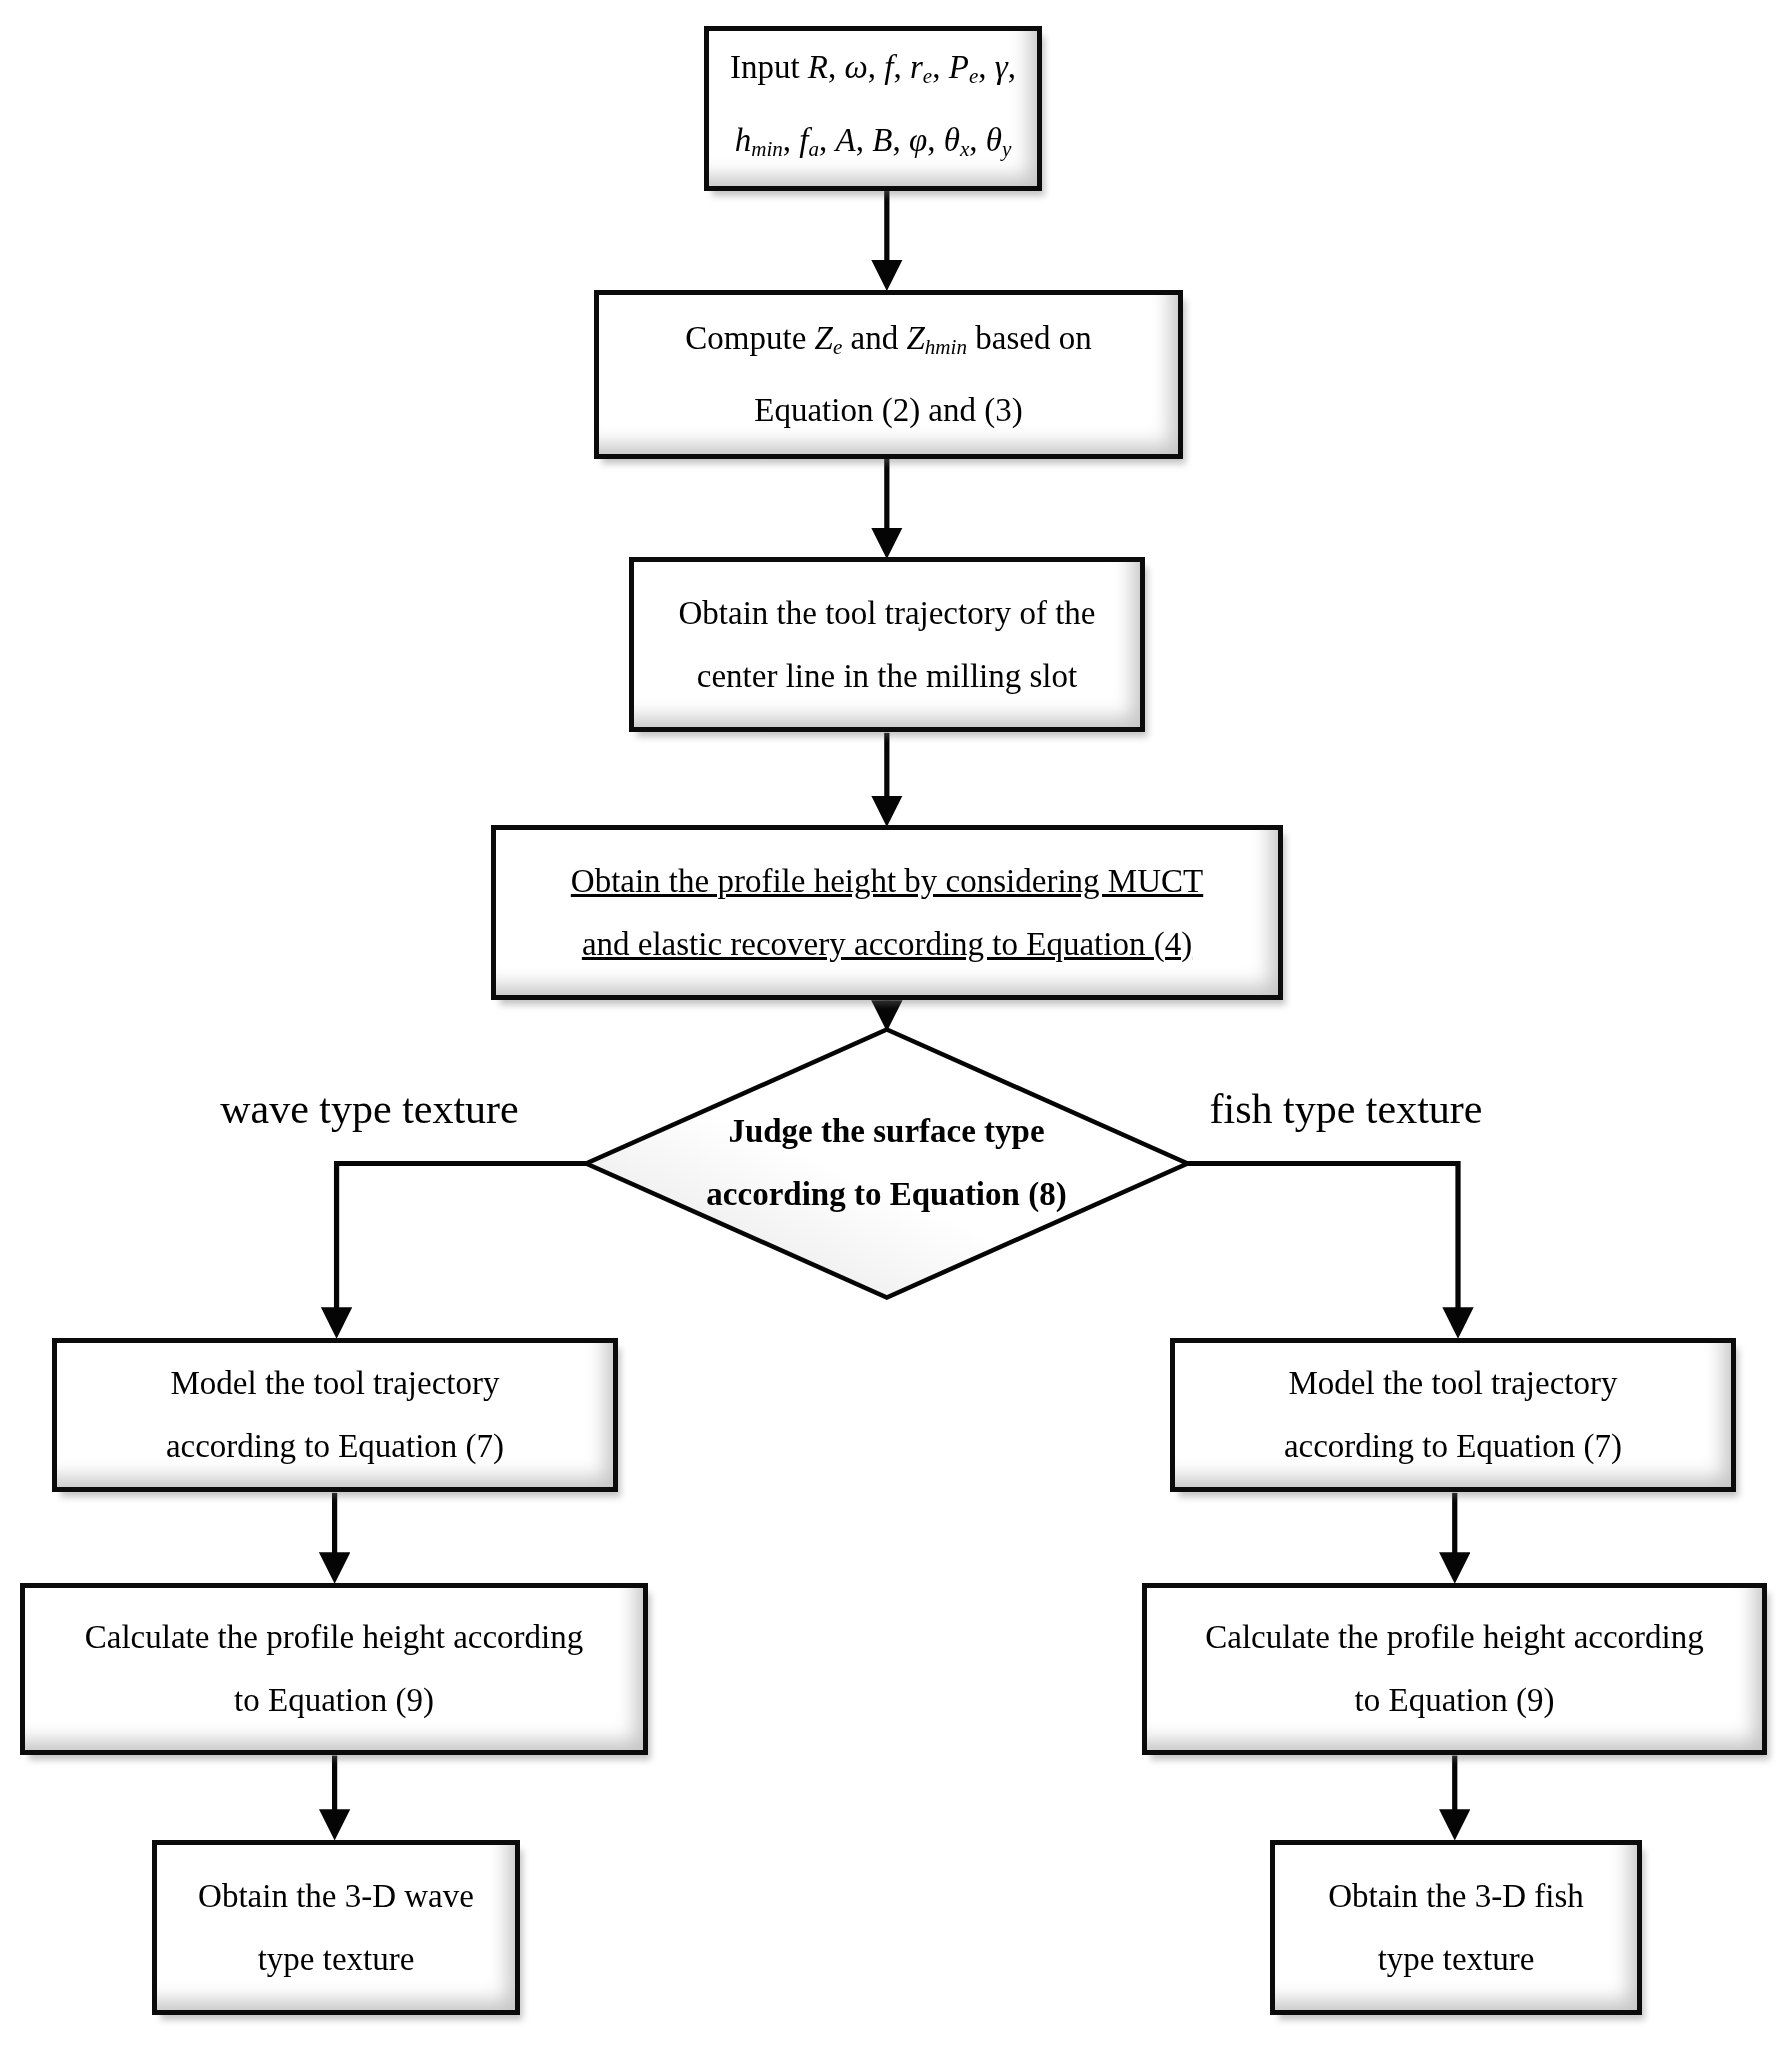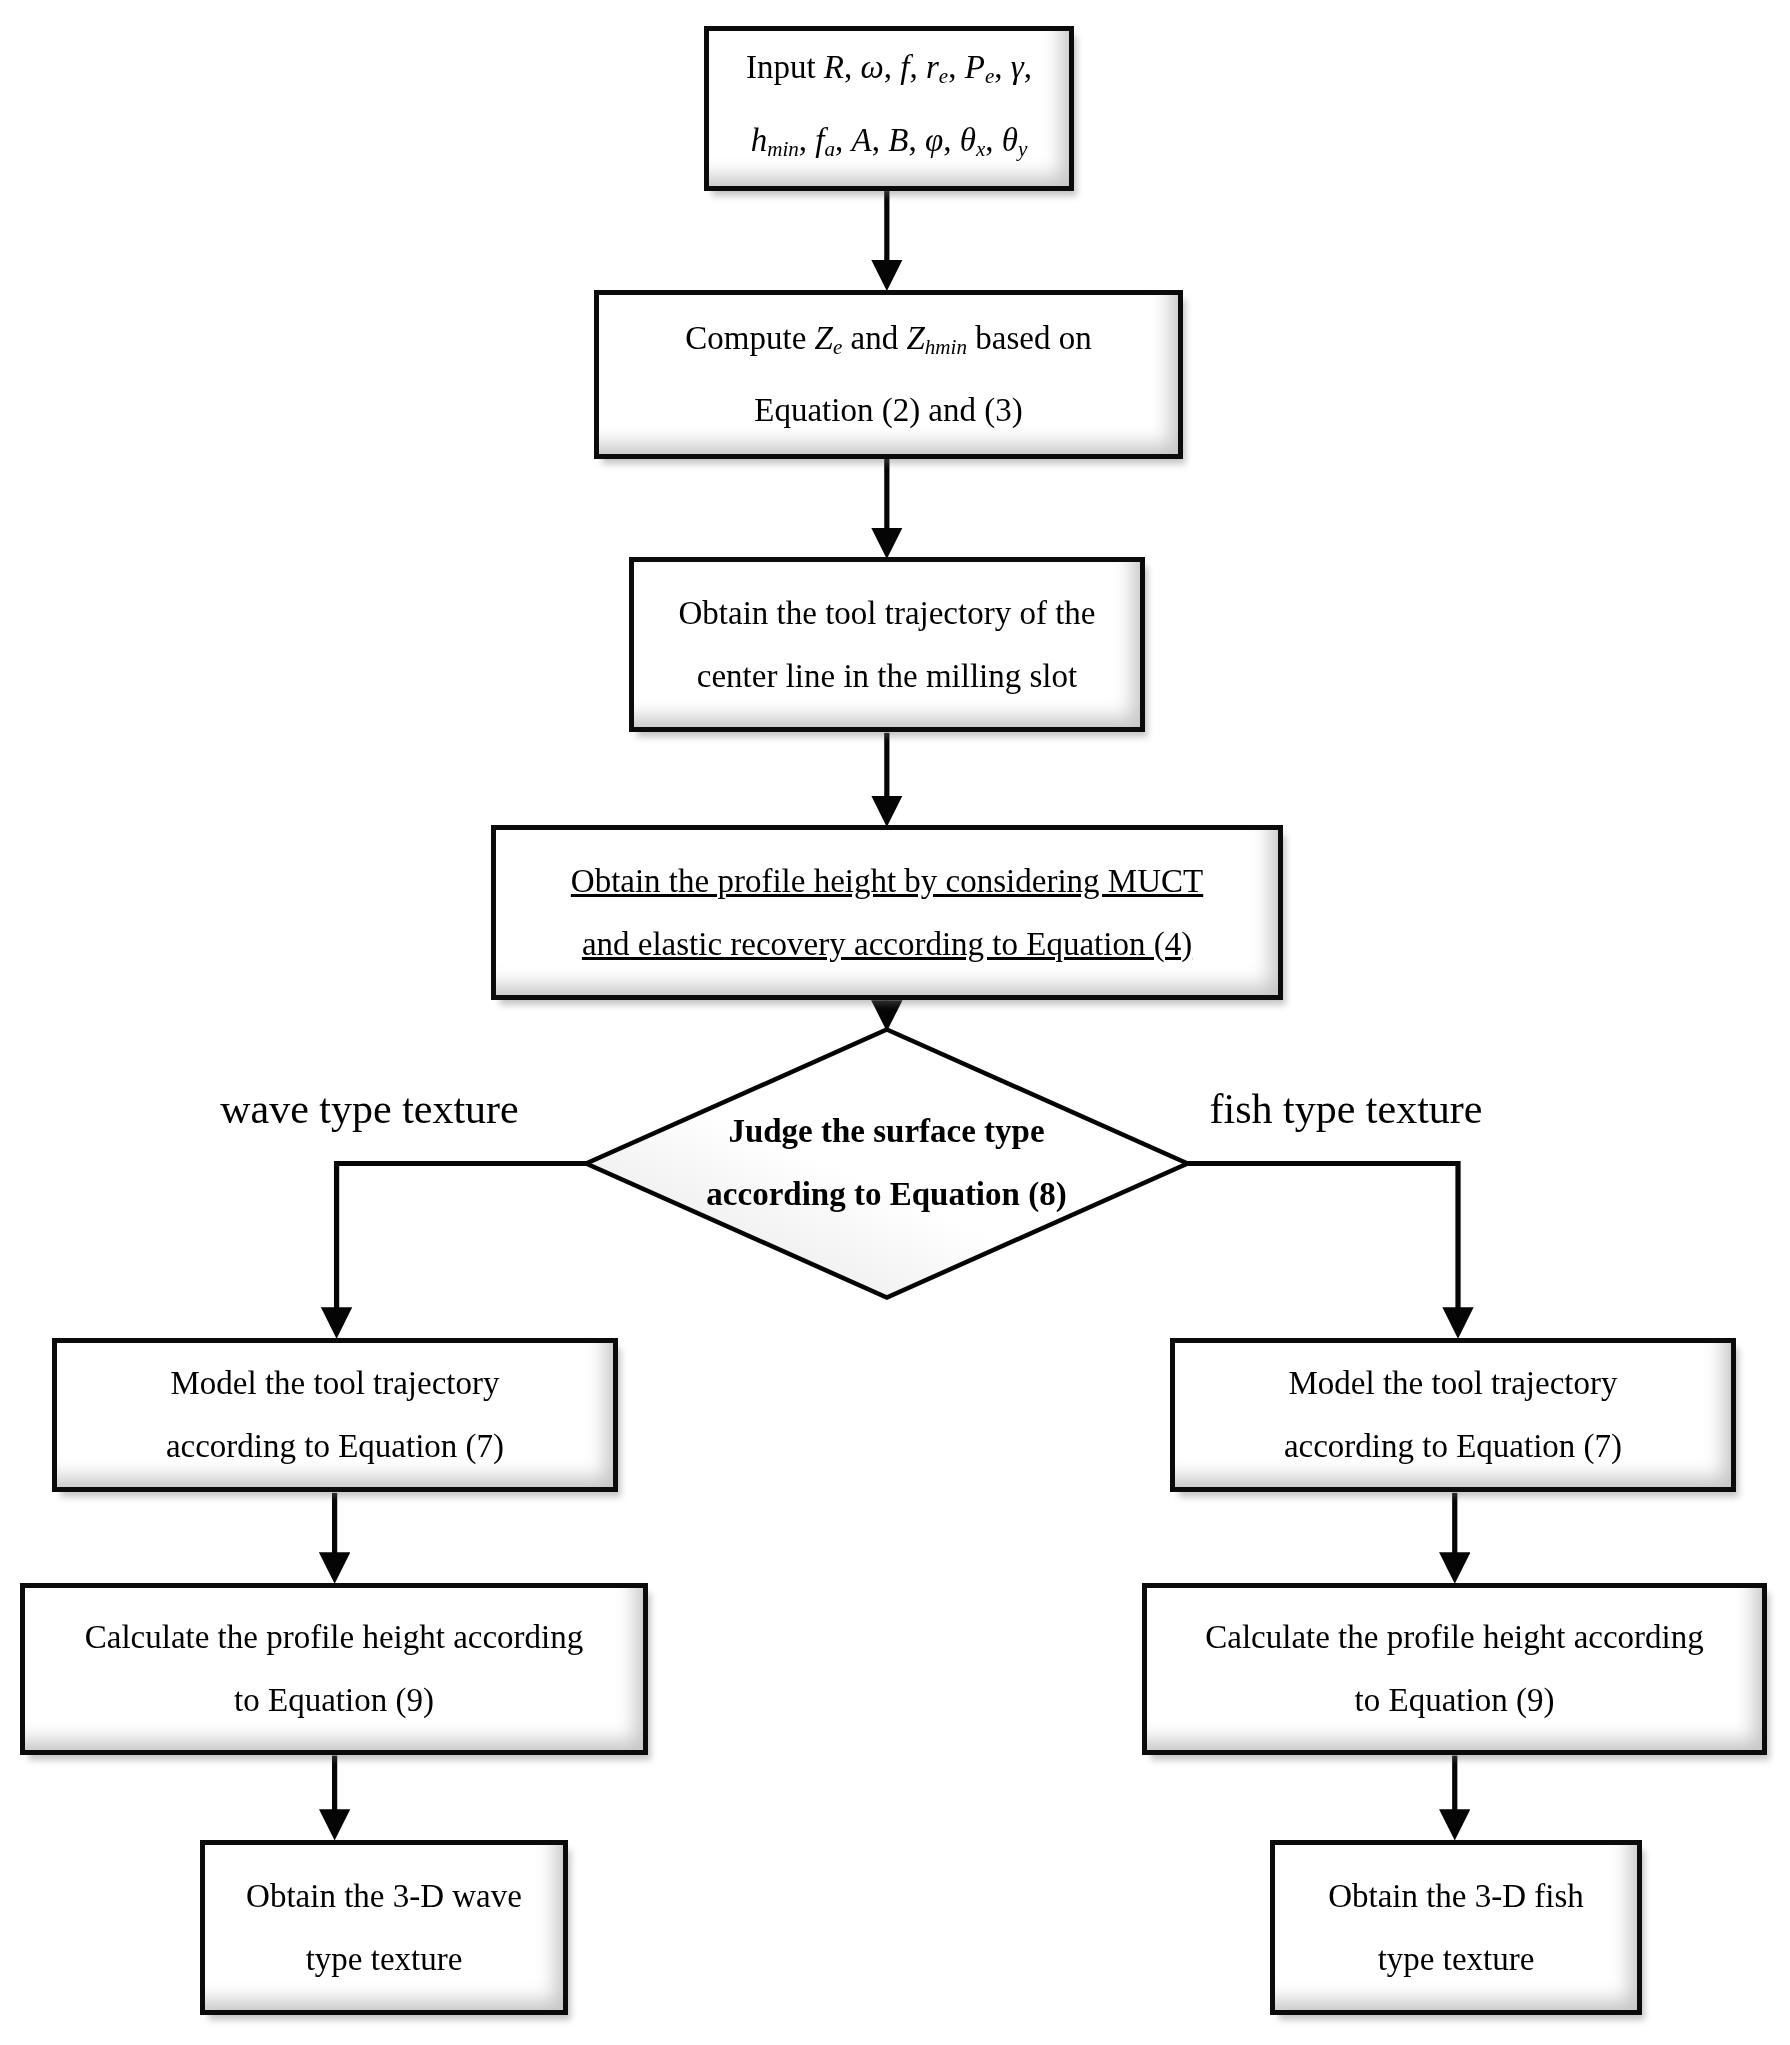--- a/index.html
+++ b/index.html
@@ -61,21 +61,21 @@
     <polyline points="1817,1780 2231,1780 2231,2036" fill="none" stroke="#050505" stroke-width="8" marker-end="url(#ah)"></polyline>
 
     <line x1="512" y1="2284" x2="512" y2="2411" stroke="#050505" stroke-width="8" marker-end="url(#ah)"></line>
     <line x1="512" y1="2686" x2="512" y2="2804" stroke="#050505" stroke-width="8" marker-end="url(#ah)"></line>
     <line x1="2226" y1="2284" x2="2226" y2="2411" stroke="#050505" stroke-width="8" marker-end="url(#ah)"></line>
     <line x1="2226" y1="2686" x2="2226" y2="2804" stroke="#050505" stroke-width="8" marker-end="url(#ah)"></line>
 
     <polygon points="1357,1575 1817,1780 1357,1985 897,1780" fill="url(#dg)" stroke="#050505" stroke-width="7"></polygon>
   </svg>
 
-  <div class="node" style="left:704px;top:26px;width:370px;height:165px;">
+  <div class="node" style="left:704px;top:26px;width:338px;height:165px;">
       <div class="tline"><span class="sg-n">Input </span><span class="sg-i">R</span><span class="sg-n">, </span><span class="sg-i">ω</span><span class="sg-n">, </span><span class="sg-i">f</span><span class="sg-n">, </span><span class="sg-i">r</span><span class="sg-s">e</span><span class="sg-n">, </span><span class="sg-i">P</span><span class="sg-s">e</span><span class="sg-n">, </span><span class="sg-i">γ</span><span class="sg-n">,</span></div>
       <div class="tline"><span class="sg-i">h</span><span class="sg-s">min</span><span class="sg-n">, </span><span class="sg-i">f</span><span class="sg-s">a</span><span class="sg-n">, </span><span class="sg-i">A</span><span class="sg-n">, </span><span class="sg-i">B</span><span class="sg-n">, </span><span class="sg-i">φ</span><span class="sg-n">, </span><span class="sg-i">θ</span><span class="sg-s">x</span><span class="sg-n">, </span><span class="sg-i">θ</span><span class="sg-s">y</span></div>
     </div>
 
   <div class="node" style="left:594px;top:290px;width:589px;height:169px;">
       <div class="tline"><span class="sg-n">Compute </span><span class="sg-i">Z</span><span class="sg-s">e</span><span class="sg-n"> and </span><span class="sg-i">Z</span><span class="sg-s">hmin</span><span class="sg-n"> based on</span></div>
       <div class="tline"><span class="sg-n">Equation (2) and (3)</span></div>
     </div>
 
   <div class="node" style="left:629px;top:557px;width:516px;height:175px;">
@@ -99,21 +99,21 @@
   <div class="node" style="left:52px;top:1338px;width:566px;height:154px;">
       <div class="tline"><span class="sg-n">Model the tool trajectory</span></div>
       <div class="tline"><span class="sg-n">according to Equation (7)</span></div>
     </div>
 
   <div class="node" style="left:20px;top:1583px;width:628px;height:172px;">
       <div class="tline"><span class="sg-n">Calculate the profile height according</span></div>
       <div class="tline"><span class="sg-n">to Equation (9)</span></div>
     </div>
 
-  <div class="node" style="left:152px;top:1840px;width:368px;height:175px;margin-left:48px;">
+  <div class="node" style="left:152px;top:1840px;width:368px;height:175px;">
       <div class="tline"><span class="sg-n">Obtain the 3-D wave</span></div>
       <div class="tline"><span class="sg-n">type texture</span></div>
     </div>
 
   <div class="node" style="left:1170px;top:1338px;width:566px;height:154px;">
       <div class="tline"><span class="sg-n">Model the tool trajectory</span></div>
       <div class="tline"><span class="sg-n">according to Equation (7)</span></div>
     </div>
 
   <div class="node" style="left:1142px;top:1583px;width:625px;height:172px;">

